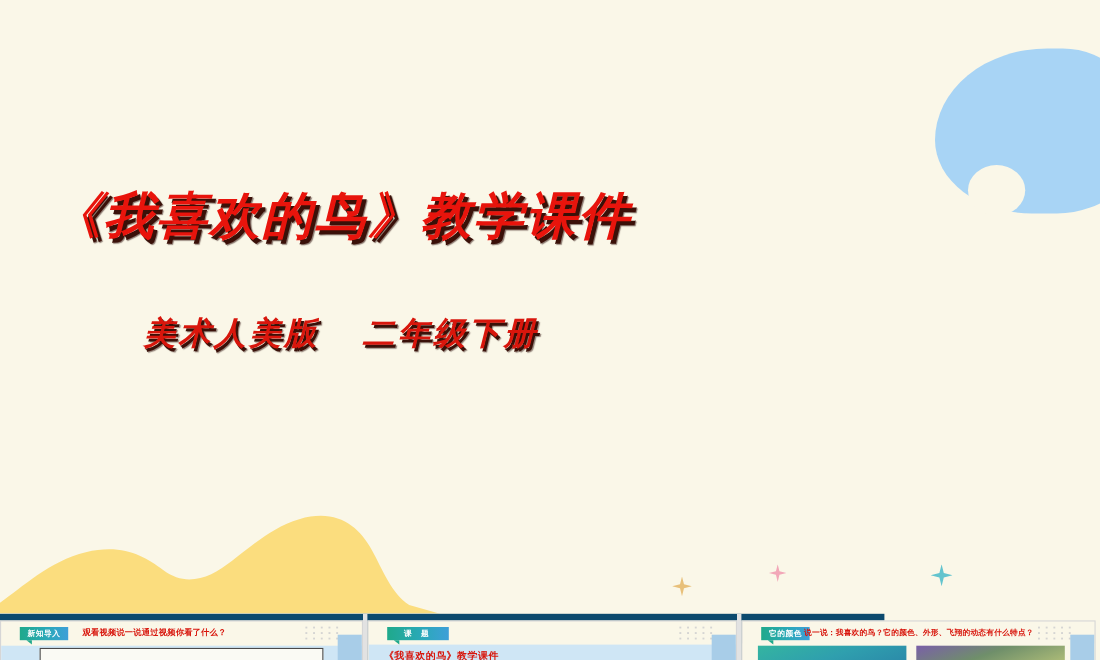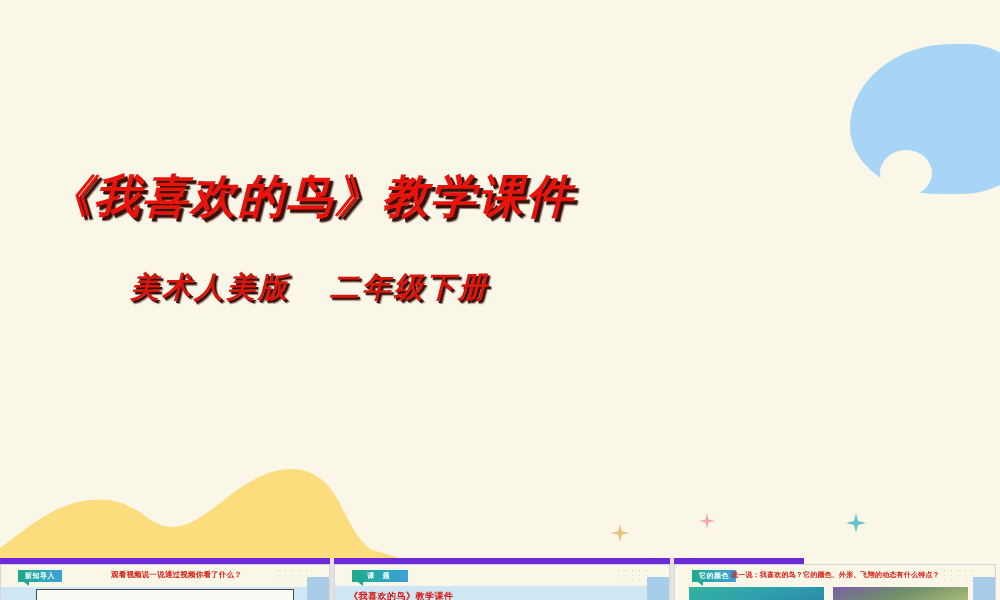--- a/index.html
+++ b/index.html
@@ -95,41 +95,41 @@
     font-style: italic;
     color: #E8140C;
     letter-spacing: 2px;
     line-height: 1.25;
     text-shadow:
        3px 3px 0 #3a1008,
        4px 4px 1px rgba(40,10,5,0.55);
     white-space: nowrap;
   }
   .slide-subtitle {
-    margin-top: 42px;
+    margin-top: 58px;
     font-family: "DejaVu Serif", "Liberation Serif", serif;
     font-size: 29px;
     font-weight: bold;
     font-style: italic;
     color: #D8160C;
     letter-spacing: 3px;
     text-shadow:
        2px 2px 0 #3a1008,
        3px 3px 1px rgba(40,10,5,0.5);
     white-space: pre;
   }
 
   
   .thumb-strip {
     position: absolute;
     left: 0;
     top: 558px;
     width: 804px;
     height: 42px;
-    background: #6d28d9;
+    background: #0c4a6e;
     display: flex;
   }
   .thumb-gap { width: 4px; flex: 0 0 4px; background: #E2E2E2; }
 
   .thumb {
     position: relative;
     flex: 0 0 auto;
     width: 330px;
     height: 42px;
     margin-top: 6px;
@@ -194,21 +194,21 @@
   .thumb-heading {
     position: absolute;
     top: 5px;
     font-size: 7.5px;
     font-weight: bold;
     color: #D8160C;
     font-family: "DejaVu Sans", sans-serif;
     white-space: nowrap;
     letter-spacing: .2px;
   }
-  .thumb-heading.t1 { left: 74px; margin-left: 36px; }
+  .thumb-heading.t1 { left: 74px; }
   .thumb-heading.t3 { left: 56px; font-size: 7px; }
 
   
   .t1-band {
     position: absolute;
     left: 0; top: 22px;
     width: 100%;
     height: 20px;
     background: #CFE6F5;
   }

